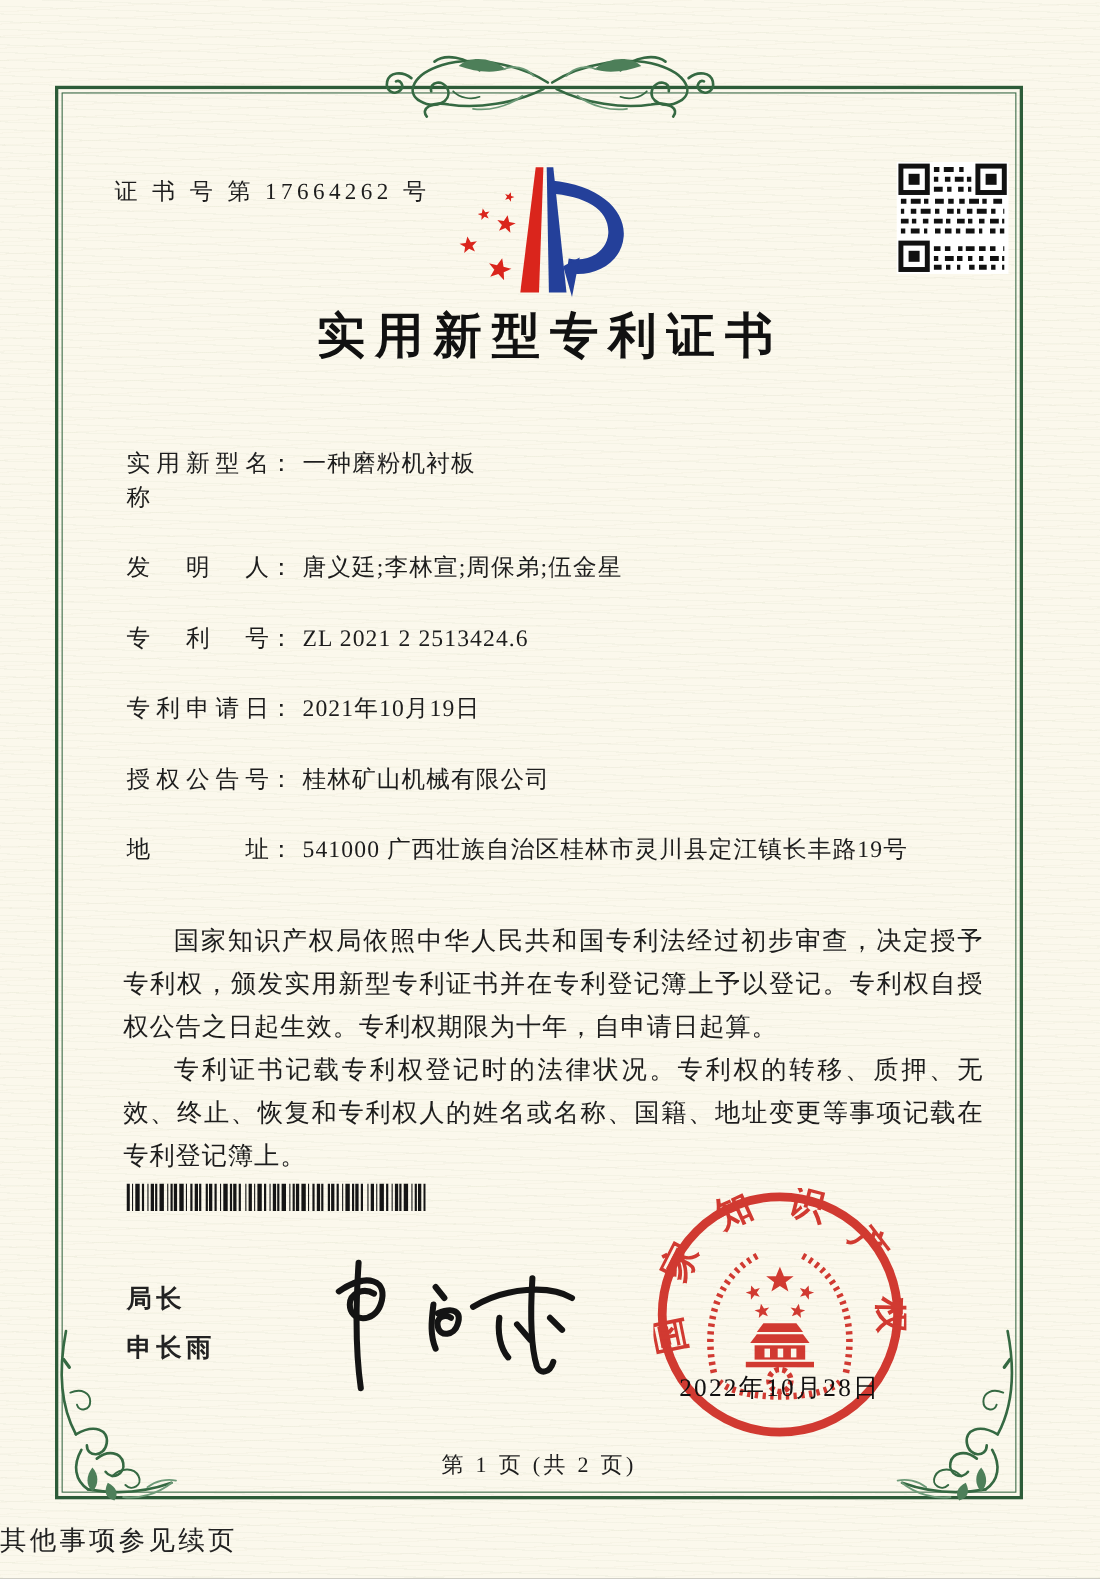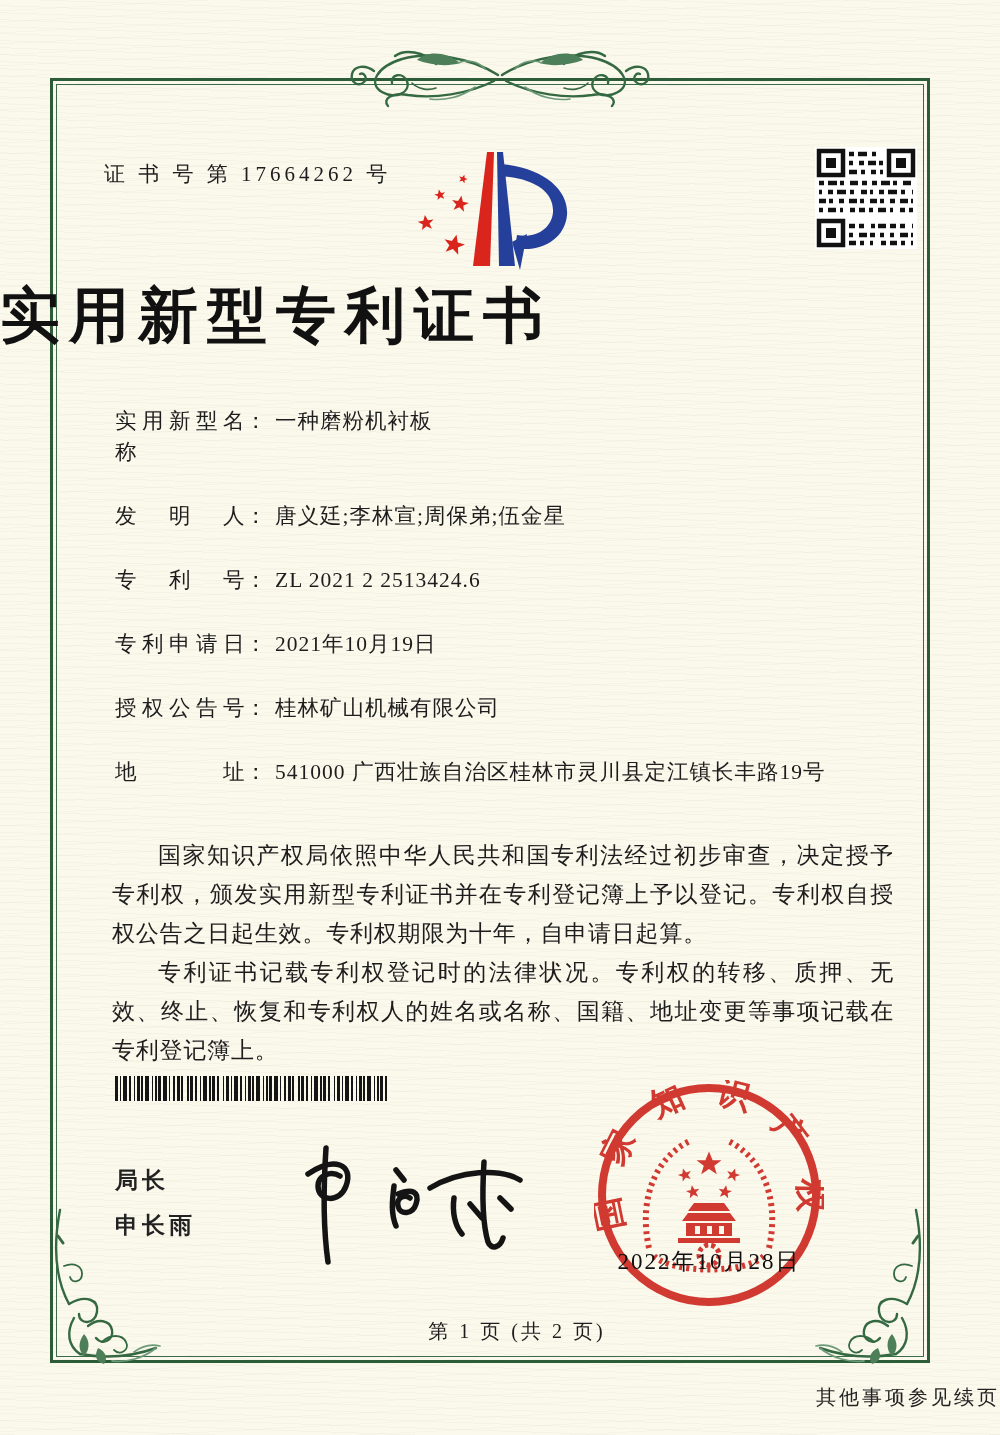--- a/index.html
+++ b/index.html
@@ -29,21 +29,21 @@
   .orn-bl{left:44px;top:1206px;}
   .orn-br{left:800px;top:1206px;transform:scaleX(-1);}
   .certno{
     position:absolute;left:104px;top:160px;
     font-size:21px;letter-spacing:4px;
   }
   .qr{position:absolute;left:815px;top:147px;width:102px;height:102px;}
   .logo{position:absolute;left:393px;top:146px;width:218px;height:134px;}
   .title{
     position:absolute;left:0;top:276px;width:100%;margin:0;
-    text-align:left;font-size:60px;font-weight:700;letter-spacing:9px;
+    text-align:center;font-size:44px;font-weight:700;letter-spacing:9px;
     color:#111;
   }
   .fields{position:absolute;left:115px;top:406px;width:790px;font-size:21.5px;}
   .frow{position:relative;margin-bottom:33px;line-height:31px;letter-spacing:0.5px;}
   .flabel{
     display:inline-block;width:130px;
     text-align:justify;text-align-last:justify;
     vertical-align:top;
   }
   .fcolon{display:inline-block;vertical-align:top;}
@@ -62,25 +62,25 @@
     font-size:23px;font-weight:600;letter-spacing:4px;line-height:45px;color:#222;
   }
   .sig{position:absolute;left:262px;top:1136px;width:280px;height:140px;}
   .seal{position:absolute;left:594px;top:1080px;width:230px;height:230px;opacity:0.95;}
   .seal-date{
     position:absolute;left:594px;top:1246px;width:230px;
     text-align:center;font-size:23px;color:#101010;letter-spacing:2px;font-weight:500;
   }
   .page-footer{
     position:absolute;left:50px;top:1318px;width:880px;
-    text-align:center;font-size:20px;letter-spacing:3px;padding-left:27px;
+    text-align:center;font-size:20px;letter-spacing:3px;
   }
   .cont-note{
     position:absolute;left:0;top:1384px;width:100%;
-    text-align:right;font-size:20px;letter-spacing:3px;color:#222;
+    text-align:left;font-size:24px;letter-spacing:3px;color:#222;
   }
 </style>
 </head>
 <body>
 
 <div class="page">
 
   <div class="frame">
     <div class="frame-inner"></div>
   </div>

